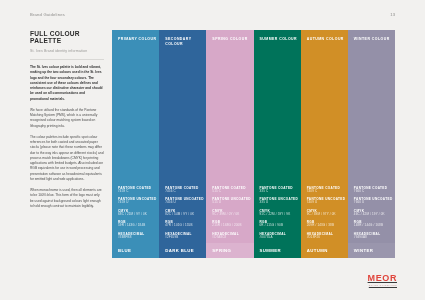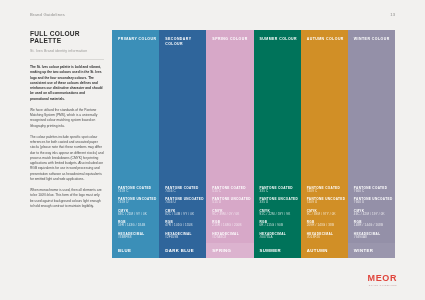--- a/index.html
+++ b/index.html
@@ -73,21 +73,21 @@
     padding-left:6px;
     font-size:4.3px;font-weight:bold;letter-spacing:.4px;
   }
   
   .swatch.light .sw-head,
   .swatch.light .spec-label{color:#ffffff;}
   .swatch.light .spec-val{color:#ffffff;opacity:.72;}
 
   
   .logo{
-    position:absolute;right:28px;bottom:14px;text-align:right;
+    position:absolute;right:28px;bottom:14px;text-align:right;text-decoration:underline;
   }
   .logo-word{
     font-size:9px;font-weight:bold;letter-spacing:.6px;
     color:#e0453c;line-height:1;
   }
   .logo-tag{
     margin-top:1px;font-size:2.3px;letter-spacing:.35px;
     color:#c9a0a0;
   }
 </style>

